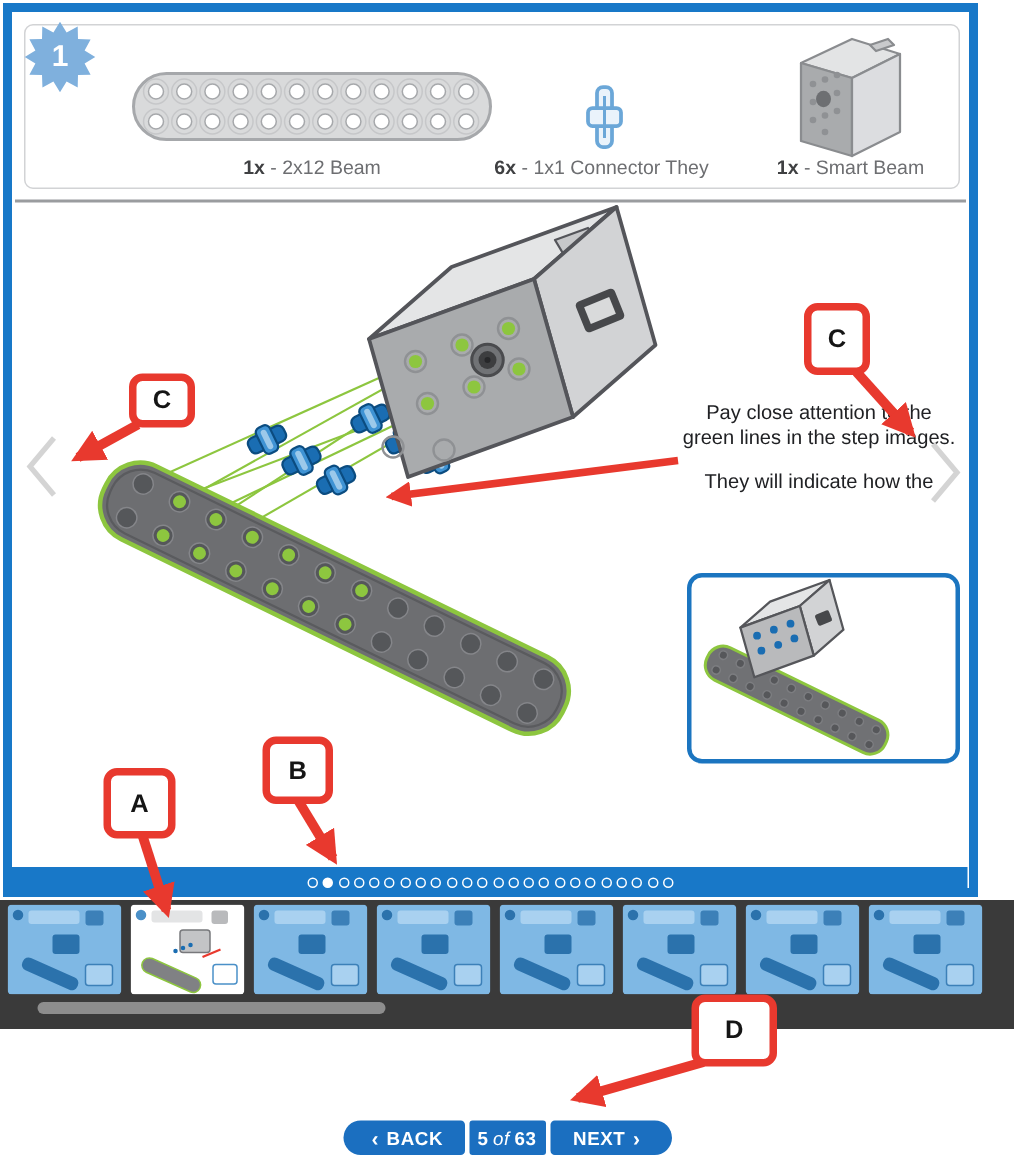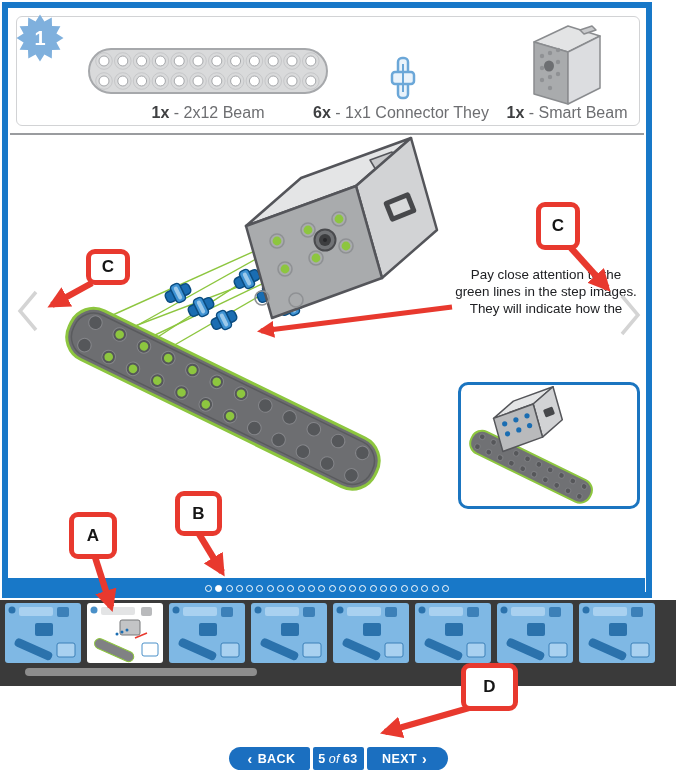--- a/index.html
+++ b/index.html
@@ -17,27 +17,27 @@
     font-family:"Liberation Sans","DejaVu Sans",sans-serif;
   }
   .abs{position:absolute}
   
   .frame-border{left:2px;top:2px;width:650px;height:596px;border:6px solid var(--accent-blue);z-index:5;pointer-events:none}
   
   .parts-card{left:16px;top:16px;width:624px;height:110px;border:1px solid #d2d3d5;border-radius:6px;z-index:1}
   .step-badge{left:16px;top:14px;width:48px;height:48px;z-index:3}
   .step-badge .num{position:absolute;left:0;top:0;width:48px;height:48px;display:flex;align-items:center;justify-content:center;color:#fff;font-weight:bold;font-size:20px}
   .part-icon{z-index:2}
-  .part-label{top:104px;white-space:nowrap;transform:translateX(-50%);font-size:16px;color:#6d6e71;z-index:3}
+  .part-label{top:104px;white-space:nowrap;transform:translateX(-50%);font-size:13px;color:#6d6e71;z-index:3}
   .part-label b{color:#3f4042}
   .header-divider{left:10px;top:133px;width:634px;height:2px;background:#9a9c9f;z-index:2}
   
   .scene-svg{left:0;top:0;width:676px;height:774px;z-index:8;pointer-events:none}
   .note{left:435px;top:266px;width:222px;text-align:center;font-size:13.4px;line-height:17px;color:#202124;z-index:10}
-  .note .para2{margin-top:0}
+  .note .para2{margin-top:12px}
   .inset-preview{left:458px;top:382px;width:182px;height:127px;border:3px solid #1b75c0;border-radius:10px;background:#fff;z-index:10;overflow:hidden}
   .chev{z-index:12;cursor:pointer;background:transparent;border:none}
   .chev-left{left:14px;top:288px;width:26px;height:46px}
   .chev-right{left:618px;top:292px;width:26px;height:46px}
   
   .dots-bar{left:8px;top:578px;width:637px;height:20px;background:var(--accent-blue);z-index:6;display:flex;align-items:center}
   .dots-row{display:flex;gap:3.3px;margin-left:197px}
   .dot{width:7px;height:7px;border-radius:50%;border:1.6px solid #fff;cursor:pointer;flex:0 0 auto}
   .dot.active{background:#fff}
   

